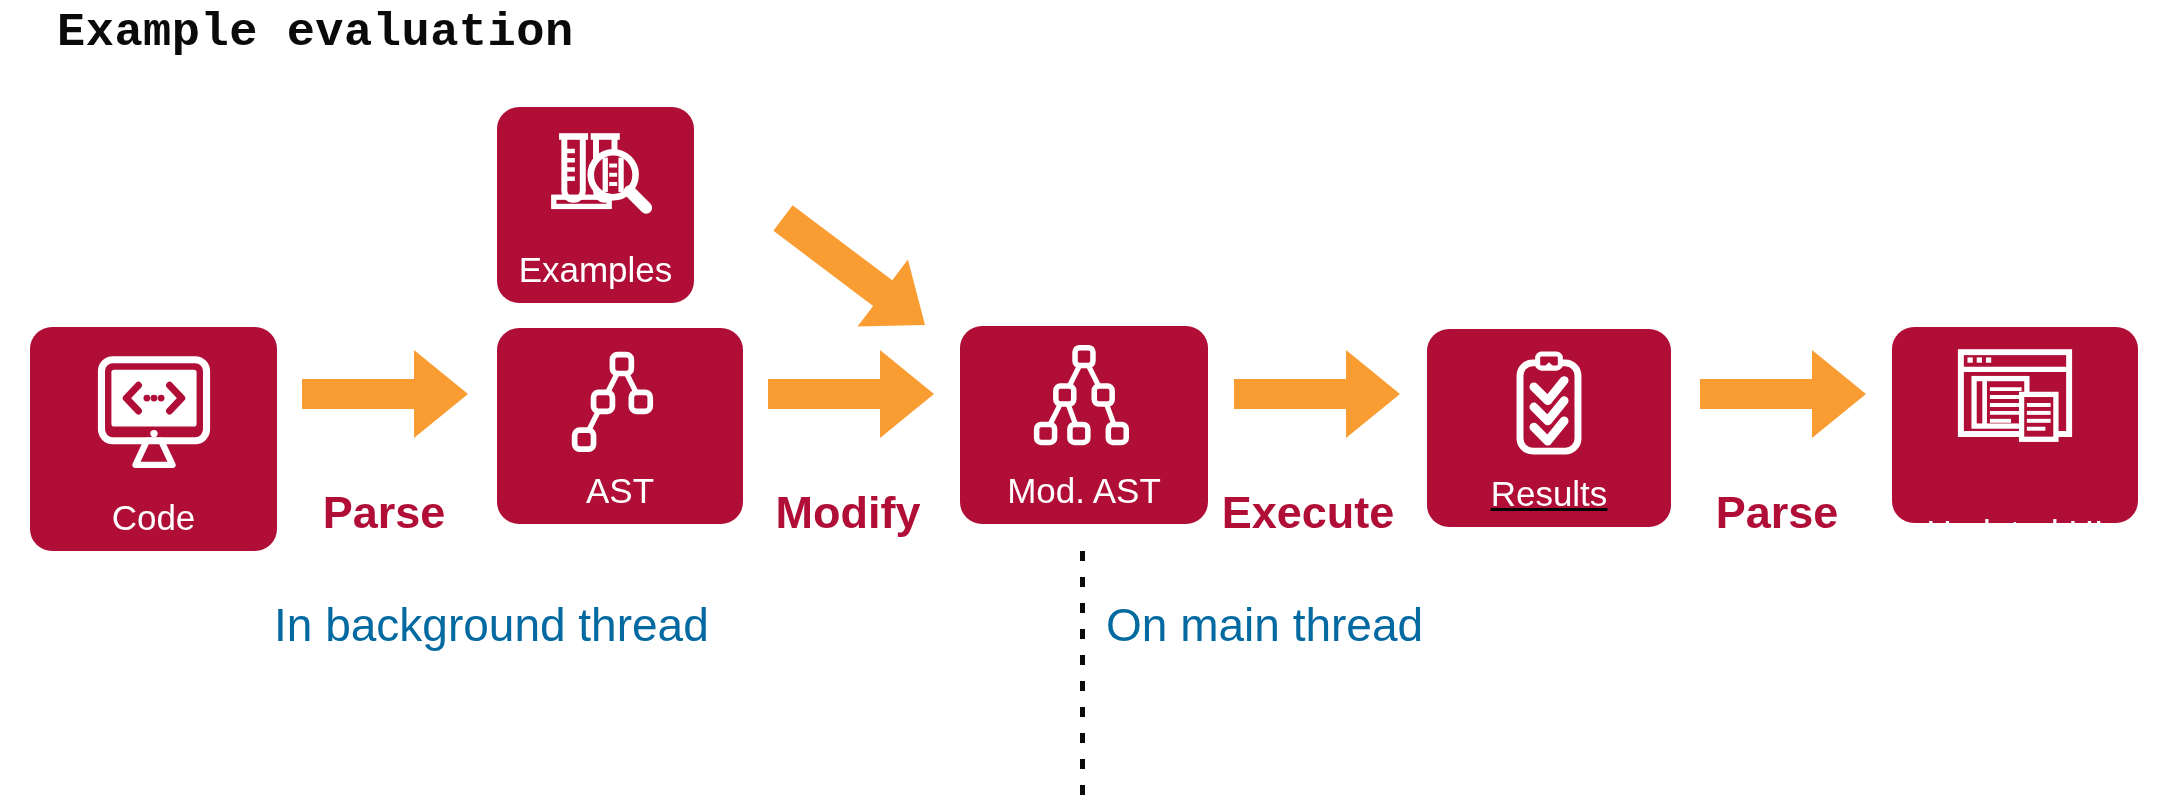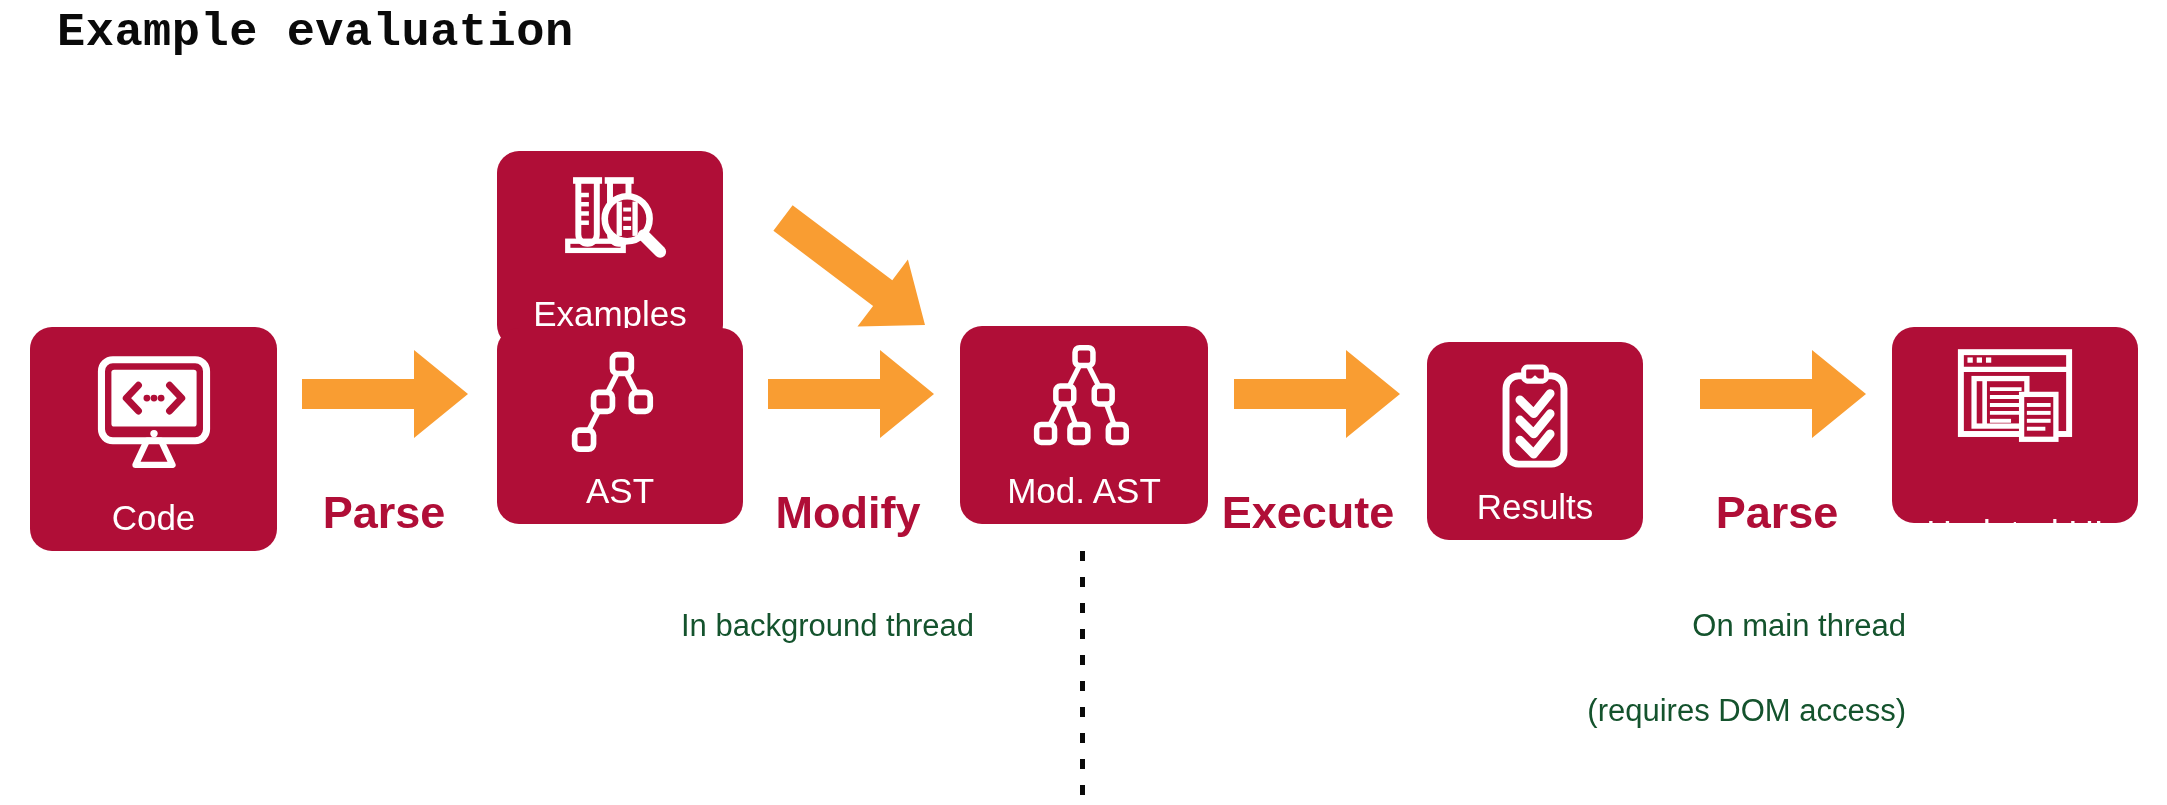--- a/index.html
+++ b/index.html
@@ -21,24 +21,24 @@
     background:#B00E37;
     border-radius:22px;
     display:flex;flex-direction:column;align-items:center;
   }
   .node .iconwrap{flex:1;display:flex;align-items:center;justify-content:center;width:100%;padding-top:8px;}
   .node .nlabel{
     color:#ffffff;font-size:35px;font-weight:400;
     margin-bottom:16px;line-height:1;white-space:nowrap;
   }
   #node-code{left:30px;top:327px;width:247px;height:224px;justify-content:flex-end;}
-  #node-examples{left:497px;top:107px;width:226px;height:196px;margin-top:44px;}
+  #node-examples{left:497px;top:107px;width:197px;height:196px;}
   #node-ast{left:497px;top:328px;width:246px;height:196px;}
   #node-mod-ast{left:960px;top:326px;width:248px;height:198px;}
-  #node-results{left:1427px;top:342px;width:216px;height:198px;}
+  #node-results{left:1427px;top:329px;width:244px;height:198px;text-decoration:underline;}
   #node-updated-ui{left:1892px;top:327px;width:246px;height:196px;gap:48px;}
 
   .harrow{position:absolute;width:168px;height:88px;}
   #arrow-parse{left:302px;top:350px;}
   #arrow-modify{left:768px;top:350px;}
   #arrow-execute{left:1234px;top:350px;}
   #arrow-update{left:1700px;top:350px;}
   #arrow-diagonal{position:absolute;left:740px;top:180px;width:220px;height:160px;}
 
   .alabel{
@@ -52,22 +52,22 @@
   #label-execute{left:1148px;}
   #label-update{left:1617px;}
 
   .divider{
     position:absolute;left:1080px;top:551px;
     width:5px;height:254px;
     background:repeating-linear-gradient(to bottom,#0a0a0a 0 10px,transparent 10px 26px);
   }
   .caption{
     position:absolute;
-    font-size:31px;font-weight:400;color:#14532d;
-    text-align:right;line-height:85px;
+    font-size:46px;font-weight:400;color:#0369a1;
+    text-align:left;line-height:85px;
   }
   #caption-background{left:274px;top:583px;width:700px;}
   #caption-main{left:1106px;top:583px;width:800px;}
 </style>
 </head>
 <body>
 
 <div id="canvas">
 
   <div class="title">Example evaluation</div>
@@ -216,16 +216,15 @@
   <div class="alabel" id="label-parse">Parse</div>
   <div class="alabel" id="label-modify">Modify</div>
   <div class="alabel" id="label-execute">Execute</div>
   <div class="alabel" id="label-update">Parse</div>
 
   <div class="divider"></div>
 
   <div class="caption" id="caption-background">In background thread</div>
   <div class="caption" id="caption-main">
     <div>On main thread</div>
-    <div>(requires DOM access)</div>
   </div>
 
 </div>
 
 </body></html>

